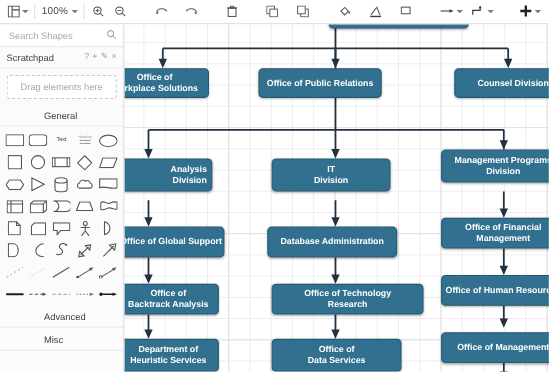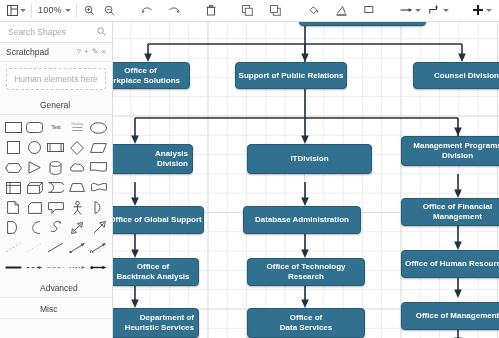--- a/index.html
+++ b/index.html
@@ -266,21 +266,21 @@
       <span>Scratchpad</span>
       <span class="hdr-icons">
         <span>?</span>
         <span>+</span>
         <span>✎</span>
         <span>×</span>
       </span>
     </div>
 
     <div class="dropzone">
-      <span>Human elements here</span>
+      <span>Drag elements here</span>
     </div>
 
     <div class="sectionhdr plain">
       <span>General</span>
     </div>
 
     <div class="shapegrid">
 
       <div class="shapecell">
           <svg width="17" height="11">
@@ -572,31 +572,31 @@
 
     <div class="node" style="left:186px;top:-22px;width:127px;height:26px;">
       <span></span>
     </div>
 
     <div class="node" style="left:-22px;top:40px;width:99px;height:27px;flex-direction:column;">
       <span>Office of</span>
       <span>Workplace Solutions</span>
     </div>
     <div class="node" style="left:122px;top:40px;width:112px;height:27px;">
-      <span>Support of Public Relations</span>
+      <span>Office of Public Relations</span>
     </div>
     <div class="node" style="left:300px;top:40px;width:107px;height:27px;">
       <span>Counsel Division</span>
     </div>
 
     <div class="node" style="left:-6px;top:122px;width:86px;height:30px;flex-direction:column;align-items:flex-end;">
       <span>Analysis</span>
       <span>Division</span>
     </div>
-    <div class="node" style="left:134px;top:122px;width:125px;height:30px;flex-direction:row;text-align:right;">
+    <div class="node" style="left:134px;top:122px;width:108px;height:30px;flex-direction:column;text-align:right;">
       <span>IT</span>
       <span>Division</span>
     </div>
     <div class="node" style="left:288px;top:114px;width:113px;height:30px;flex-direction:column;">
       <span>Management Programs</span>
       <span>Division</span>
     </div>
 
     <div class="node" style="left:-6px;top:184px;width:97px;height:28px;">
       <span>Office of Global Support</span>
@@ -606,29 +606,29 @@
     </div>
     <div class="node" style="left:288px;top:176px;width:113px;height:28px;flex-direction:column;">
       <span>Office of Financial</span>
       <span>Management</span>
     </div>
 
     <div class="node" style="left:-6px;top:236px;width:92px;height:28px;flex-direction:column;">
       <span>Office of</span>
       <span>Backtrack Analysis</span>
     </div>
-    <div class="node" style="left:134px;top:236px;width:118px;height:28px;flex-direction:column;">
+    <div class="node" style="left:134px;top:236px;width:138px;height:28px;flex-direction:column;">
       <span>Office of Technology</span>
       <span>Research</span>
     </div>
     <div class="node" style="left:288px;top:228px;width:113px;height:28px;">
       <span>Office of Human Resources</span>
     </div>
 
-    <div class="node" style="left:-6px;top:286px;width:92px;height:30px;flex-direction:column;align-items:flex-end;">
+    <div class="node" style="left:-6px;top:286px;width:92px;height:30px;flex-direction:column;">
       <span>Department of</span>
       <span>Heuristic Services</span>
     </div>
     <div class="node" style="left:134px;top:286px;width:118px;height:30px;flex-direction:column;">
       <span>Office of</span>
       <span>Data Services</span>
     </div>
     <div class="node" style="left:288px;top:280px;width:113px;height:28px;">
       <span>Office of Management</span>
     </div>

